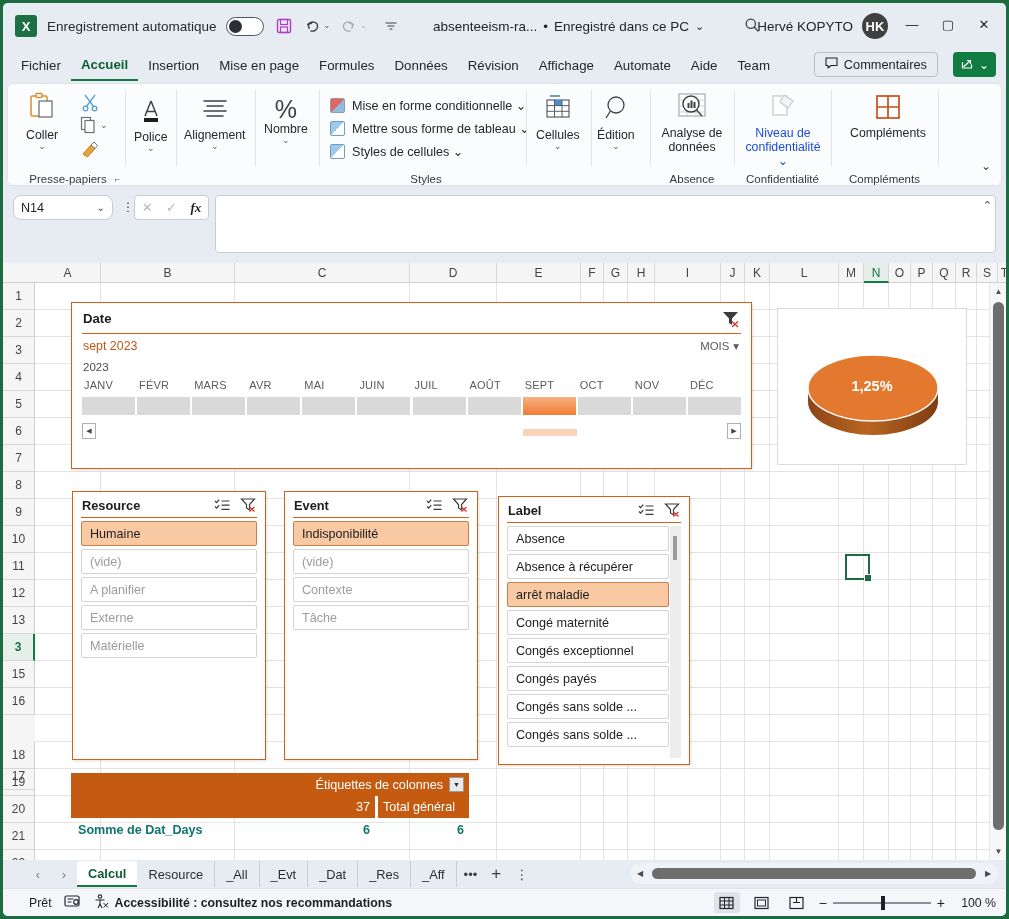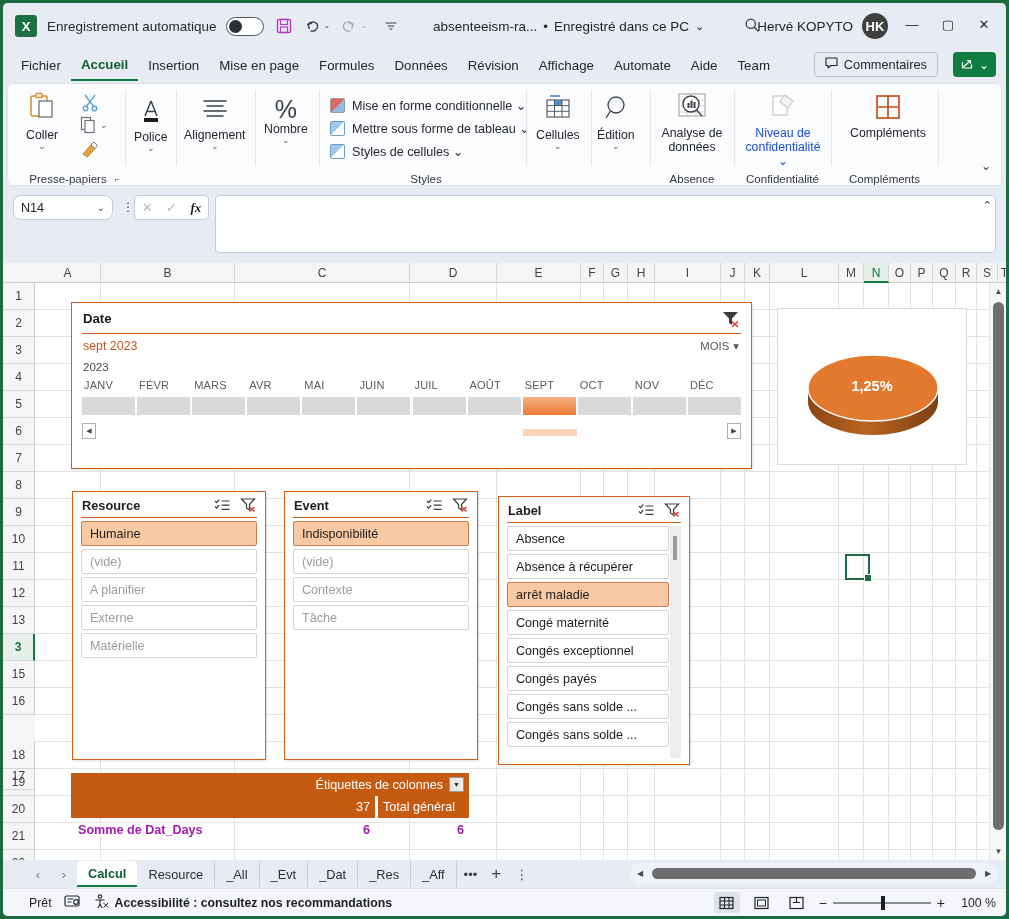--- a/index.html
+++ b/index.html
@@ -290,21 +290,21 @@
     position: absolute; display: flex; align-items: center;
     padding: 0 5px; white-space: nowrap;
   }
   .pv-hdr { background: #c55a11; color: #fff; }
   .pv-drop {
     width: 15px; height: 15px; background: #eaeaea;
     border: 1px solid #9a9a9a; display: flex;
     align-items: center; justify-content: center;
     font-size: 7px; color: #2b2b2b; margin-left: 6px;
   }
-  .pv-body { color: #a21caf; }
+  .pv-body { color: #0f766e; }
   .pv-right { justify-content: flex-end; }
   .pv-bold { font-weight: bold; }
 
   
   .vscroll {
     position: absolute; right: 0; top: 20px; bottom: 0; width: 17px;
     background: #f7f7f7; border-left: 1px solid #e6e6e6;
   }
   .vs-arrow {
     position: absolute; left: 0; width: 17px; height: 17px;

